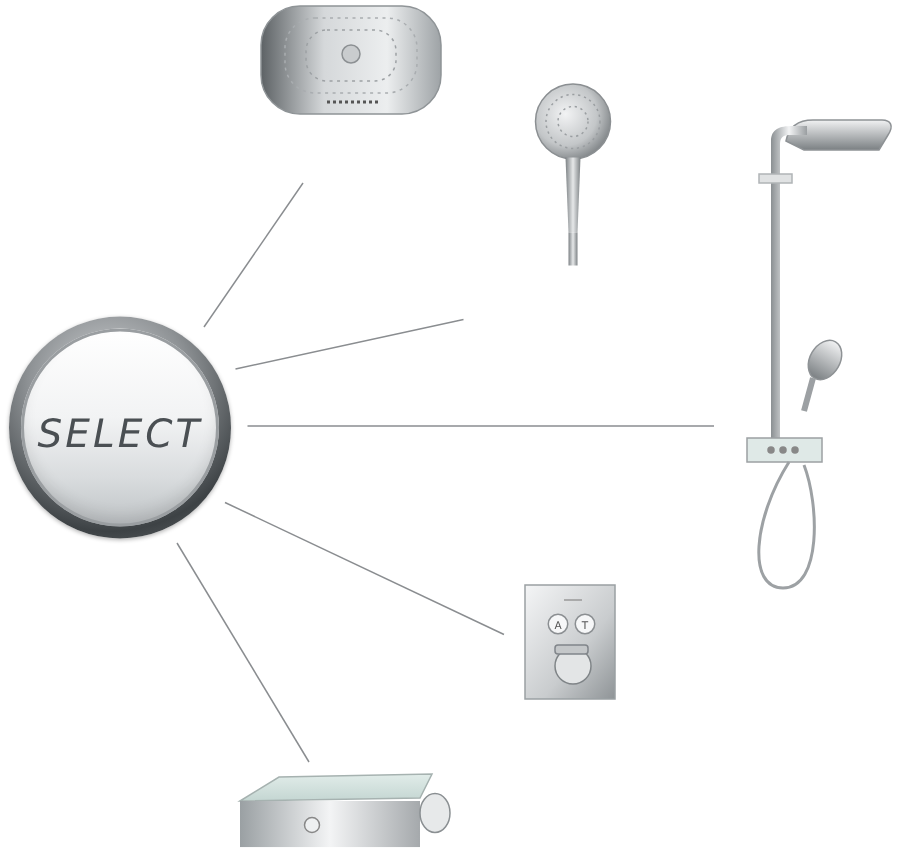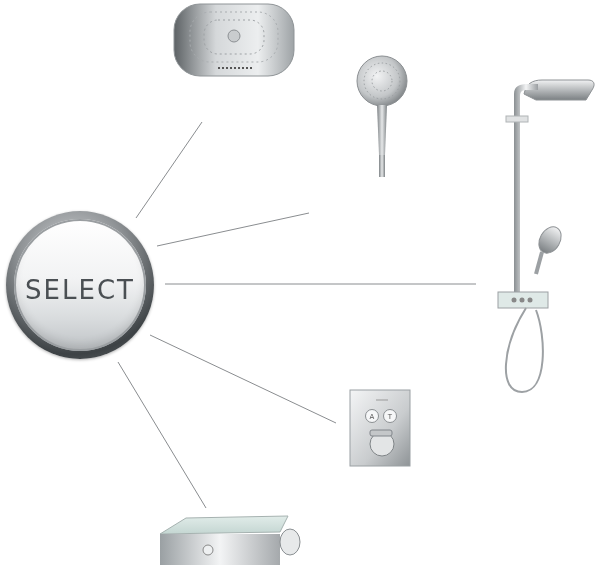--- a/index.html
+++ b/index.html
@@ -6,21 +6,21 @@
   #stage{position:relative;width:600px;height:565px;overflow:hidden;background:#ffffff;font-family:"DejaVu Sans",sans-serif;}
   svg.lines{position:absolute;left:0;top:0;}
   .product{position:absolute;}
   .select-btn{position:absolute;left:6px;top:211px;width:148px;height:148px;border-radius:50%;
     background:radial-gradient(circle at 45% 30%,#d8dadc 0%,#8f9396 40%,#3d4245 75%,#6b7073 100%);
     box-shadow:0 1px 3px rgba(0,0,0,.3);cursor:pointer;}
   .select-btn .inner{position:absolute;left:8px;top:8px;width:132px;height:132px;border-radius:50%;
     background:linear-gradient(180deg,#ffffff 0%,#f2f3f4 45%,#d9dcde 75%,#bfc3c6 100%);
     box-shadow:inset 0 0 0 2px #9a9ea1, inset 0 -6px 10px rgba(0,0,0,.12);}
   .select-btn .label{position:absolute;left:0;right:0;top:56px;text-align:center;font-family:"DejaVu Sans",sans-serif;
-    font-size:26px;letter-spacing:2px;color:#4a4f53;font-weight:normal;}
+    font-size:26px;letter-spacing:2px;color:#4a4f53;font-weight:normal;font-style:italic;}
 </style>
 </head>
 <body>
 
 <div id="stage">
 
   <svg class="lines" width="600" height="565">
     <line x1="136" y1="218" x2="202" y2="122" stroke="#8a8d90" stroke-width="1"></line>
     <line x1="157" y1="246" x2="309" y2="213" stroke="#8a8d90" stroke-width="1"></line>
     <line x1="165" y1="284" x2="476" y2="284" stroke="#8a8d90" stroke-width="1"></line>

